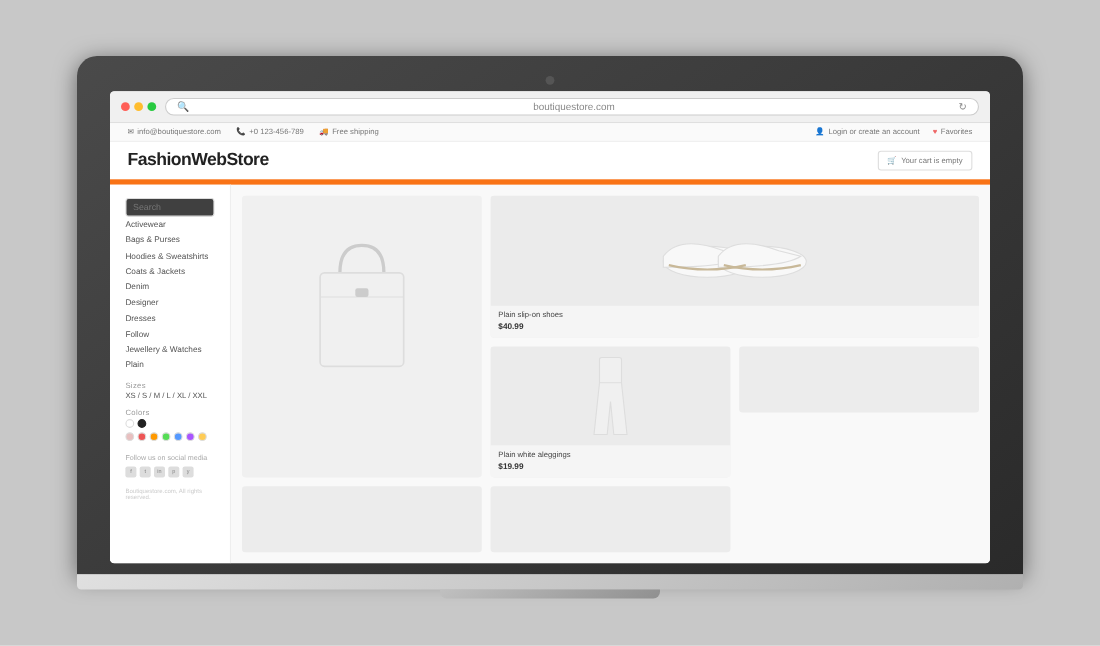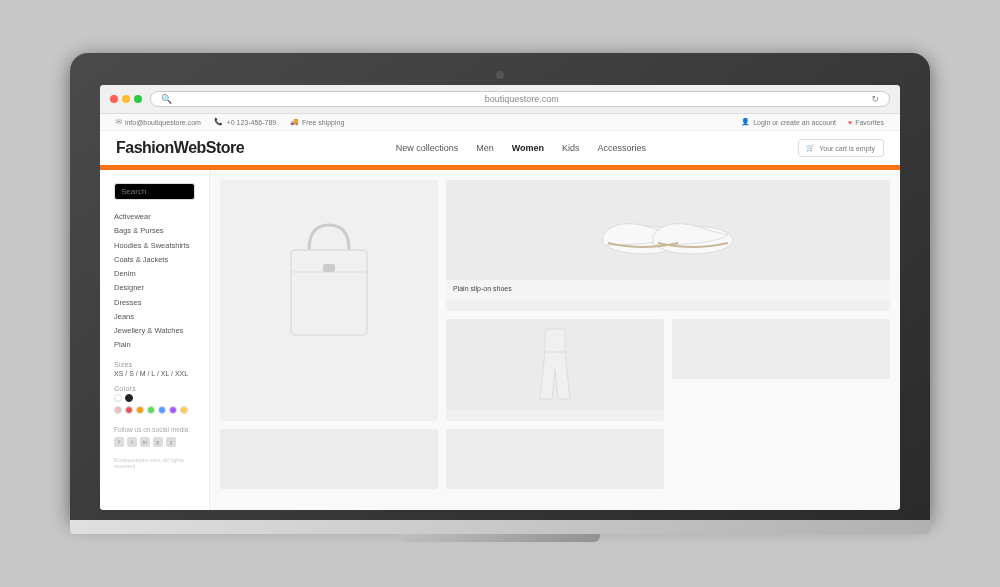--- a/index.html
+++ b/index.html
@@ -190,22 +190,21 @@
       min-height: 340px;
     }
 
     .sidebar-search {
       width: 100%;
       border: 1px solid #ddd;
       border-radius: 3px;
       padding: 3px 6px;
       font-size: 8px;
       color: #aaa;
-      margin-bottom: 10px;
-      background: #000000;
+      background: #404040;
     }
 
     .sidebar-category {
       font-size: 7.5px;
       color: #555;
       line-height: 1.9;
       cursor: pointer;
     }
 
     .sidebar-section-title {
@@ -371,47 +370,40 @@
           </div>
           <div class="info-item">
             <span style="color:#e66">♥</span>
             <span>Favorites</span>
           </div>
         </div>
       </div>
 
       <div class="main-nav">
         <div class="brand-name">FashionWebStore</div>
-        <div class="nav-links">
-          <a class="nav-link">New collections</a>
-          <a class="nav-link">Men</a>
-          <a class="nav-link active">Women</a>
-          <a class="nav-link">Kids</a>
-          <a class="nav-link">Accessories</a>
-        </div>
         <div class="cart-btn">
           <span>🛒</span>
           <span>Your cart is empty</span>
         </div>
       </div>
 
       <div class="content-area">
 
         <div class="sidebar">
           <input class="sidebar-search" type="text" placeholder="Search" style="">
 
           <div>
             <div class="sidebar-category">Activewear</div>
             <div class="sidebar-category">Bags &amp; Purses</div>
             <div class="sidebar-category">Hoodies &amp; Sweatshirts</div>
             <div class="sidebar-category">Coats &amp; Jackets</div>
             <div class="sidebar-category">Denim</div>
             <div class="sidebar-category">Designer</div>
             <div class="sidebar-category">Dresses</div>
-            <div class="sidebar-category">Jeans</div>
+            <div class="sidebar-category">Follow</div>
             <div class="sidebar-category">Jewellery &amp; Watches</div>
             <div class="sidebar-category">Plain</div>
           </div>
 
           <div class="sidebar-section-title">Sizes</div>
           <div class="sidebar-sizes">XS / S / M / L / XL / XXL</div>
 
           <div class="sidebar-section-title">Colors</div>
           <div class="colors-row">
             <div class="color-dot" style="background:#fff;"></div>
@@ -467,31 +459,36 @@
 
                 <ellipse cx="105" cy="45" rx="40" ry="14" fill="#f8f8f8" stroke="#ddd" stroke-width="1"></ellipse>
                 <path d="M65,40 Q80,20 120,35 L140,40 Q125,50 65,50 Z" fill="#f8f8f8" stroke="#ddd" stroke-width="1"></path>
 
                 <path d="M20,48 Q55,56 90,48" stroke="#c8b898" stroke-width="2" fill="none"></path>
                 <path d="M70,48 Q105,56 140,48" stroke="#c8b898" stroke-width="2" fill="none"></path>
               </svg>
             </div>
             <div class="product-info">
               <div class="product-name">Plain slip-on shoes</div>
+              <div class="product-price">$40.99</div>
             </div>
           </div>
 
           <div class="product-card">
             <div class="product-image-area" style="background:#ebebeb;">
               <svg width="50" height="80" viewBox="0 0 50 80">
 
                 <rect x="15" y="5" width="20" height="25" rx="2" fill="#f0f0f0" stroke="#ddd" stroke-width="1"></rect>
 
                 <path d="M15,28 L10,75 L22,75 L25,45 L28,75 L40,75 L35,28 Z" fill="#f0f0f0" stroke="#ddd" stroke-width="1"></path>
               </svg>
+            </div>
+            <div class="product-info">
+              <div class="product-name">Plain white aleggings</div>
+              <div class="product-price">$19.99</div>
             </div>
           </div>
 
 
           <div class="product-card partial" style="background:#ececec;"></div>
           <div class="product-card partial" style="background:#ececec;"></div>
           <div class="product-card partial" style="background:#ececec;"></div>
 
         </div>
 

